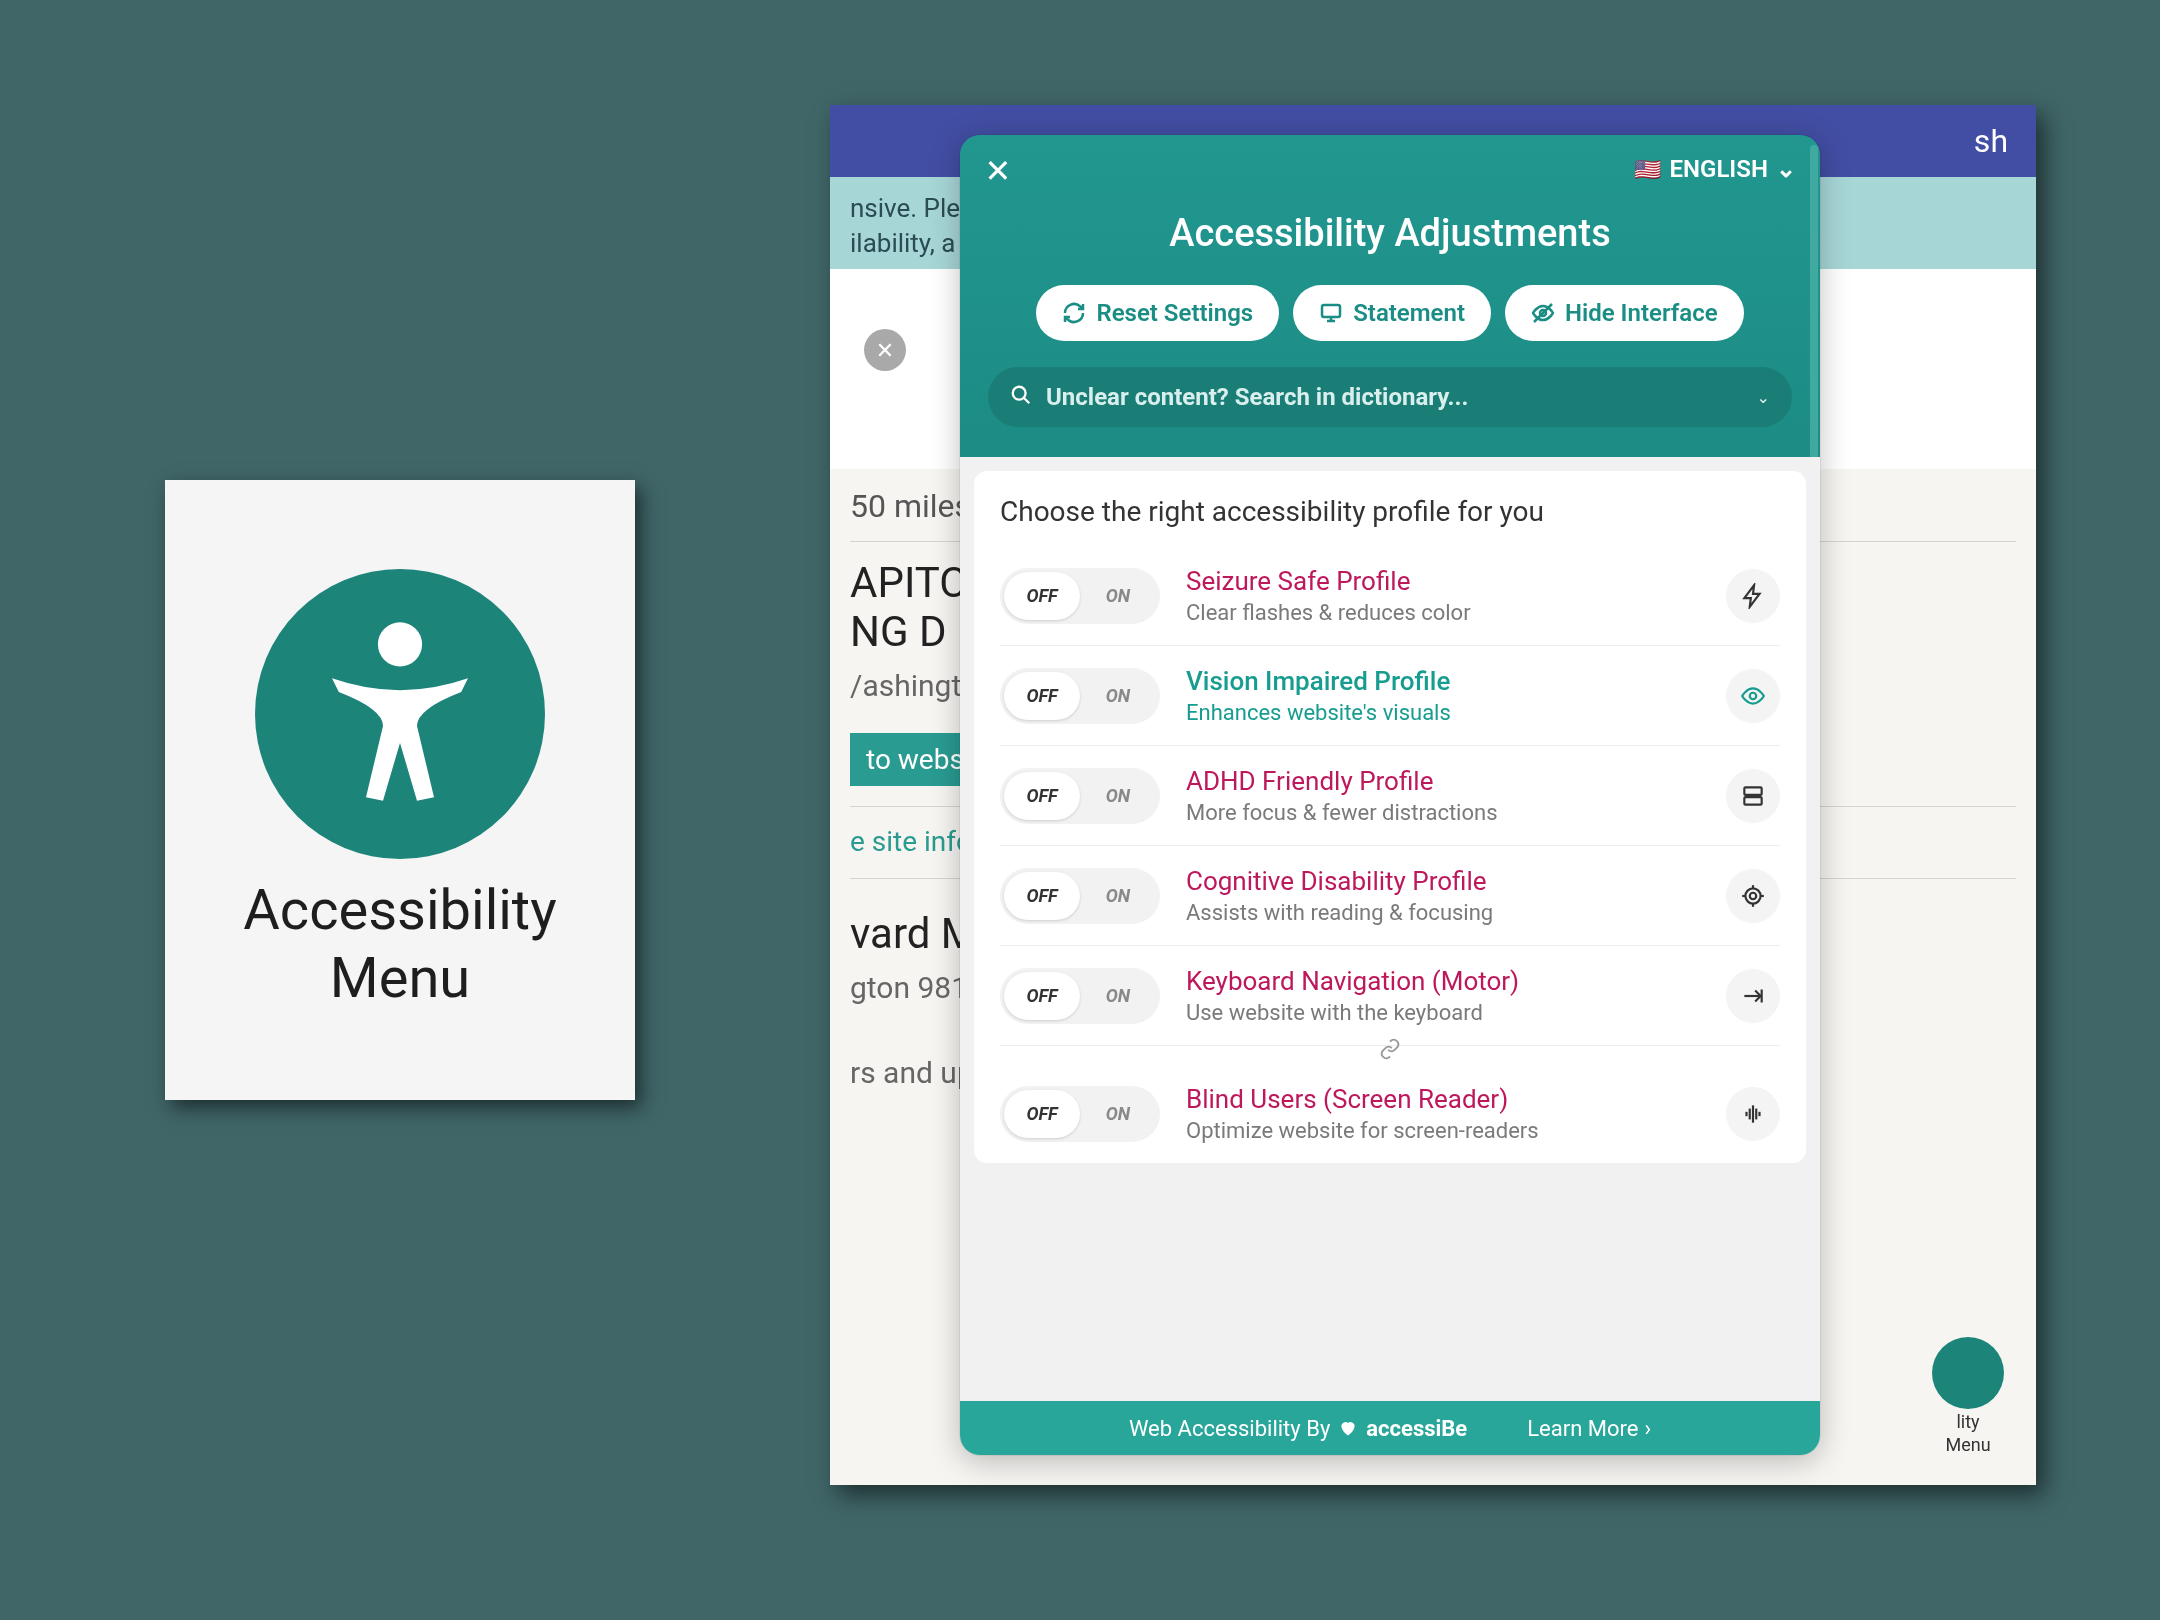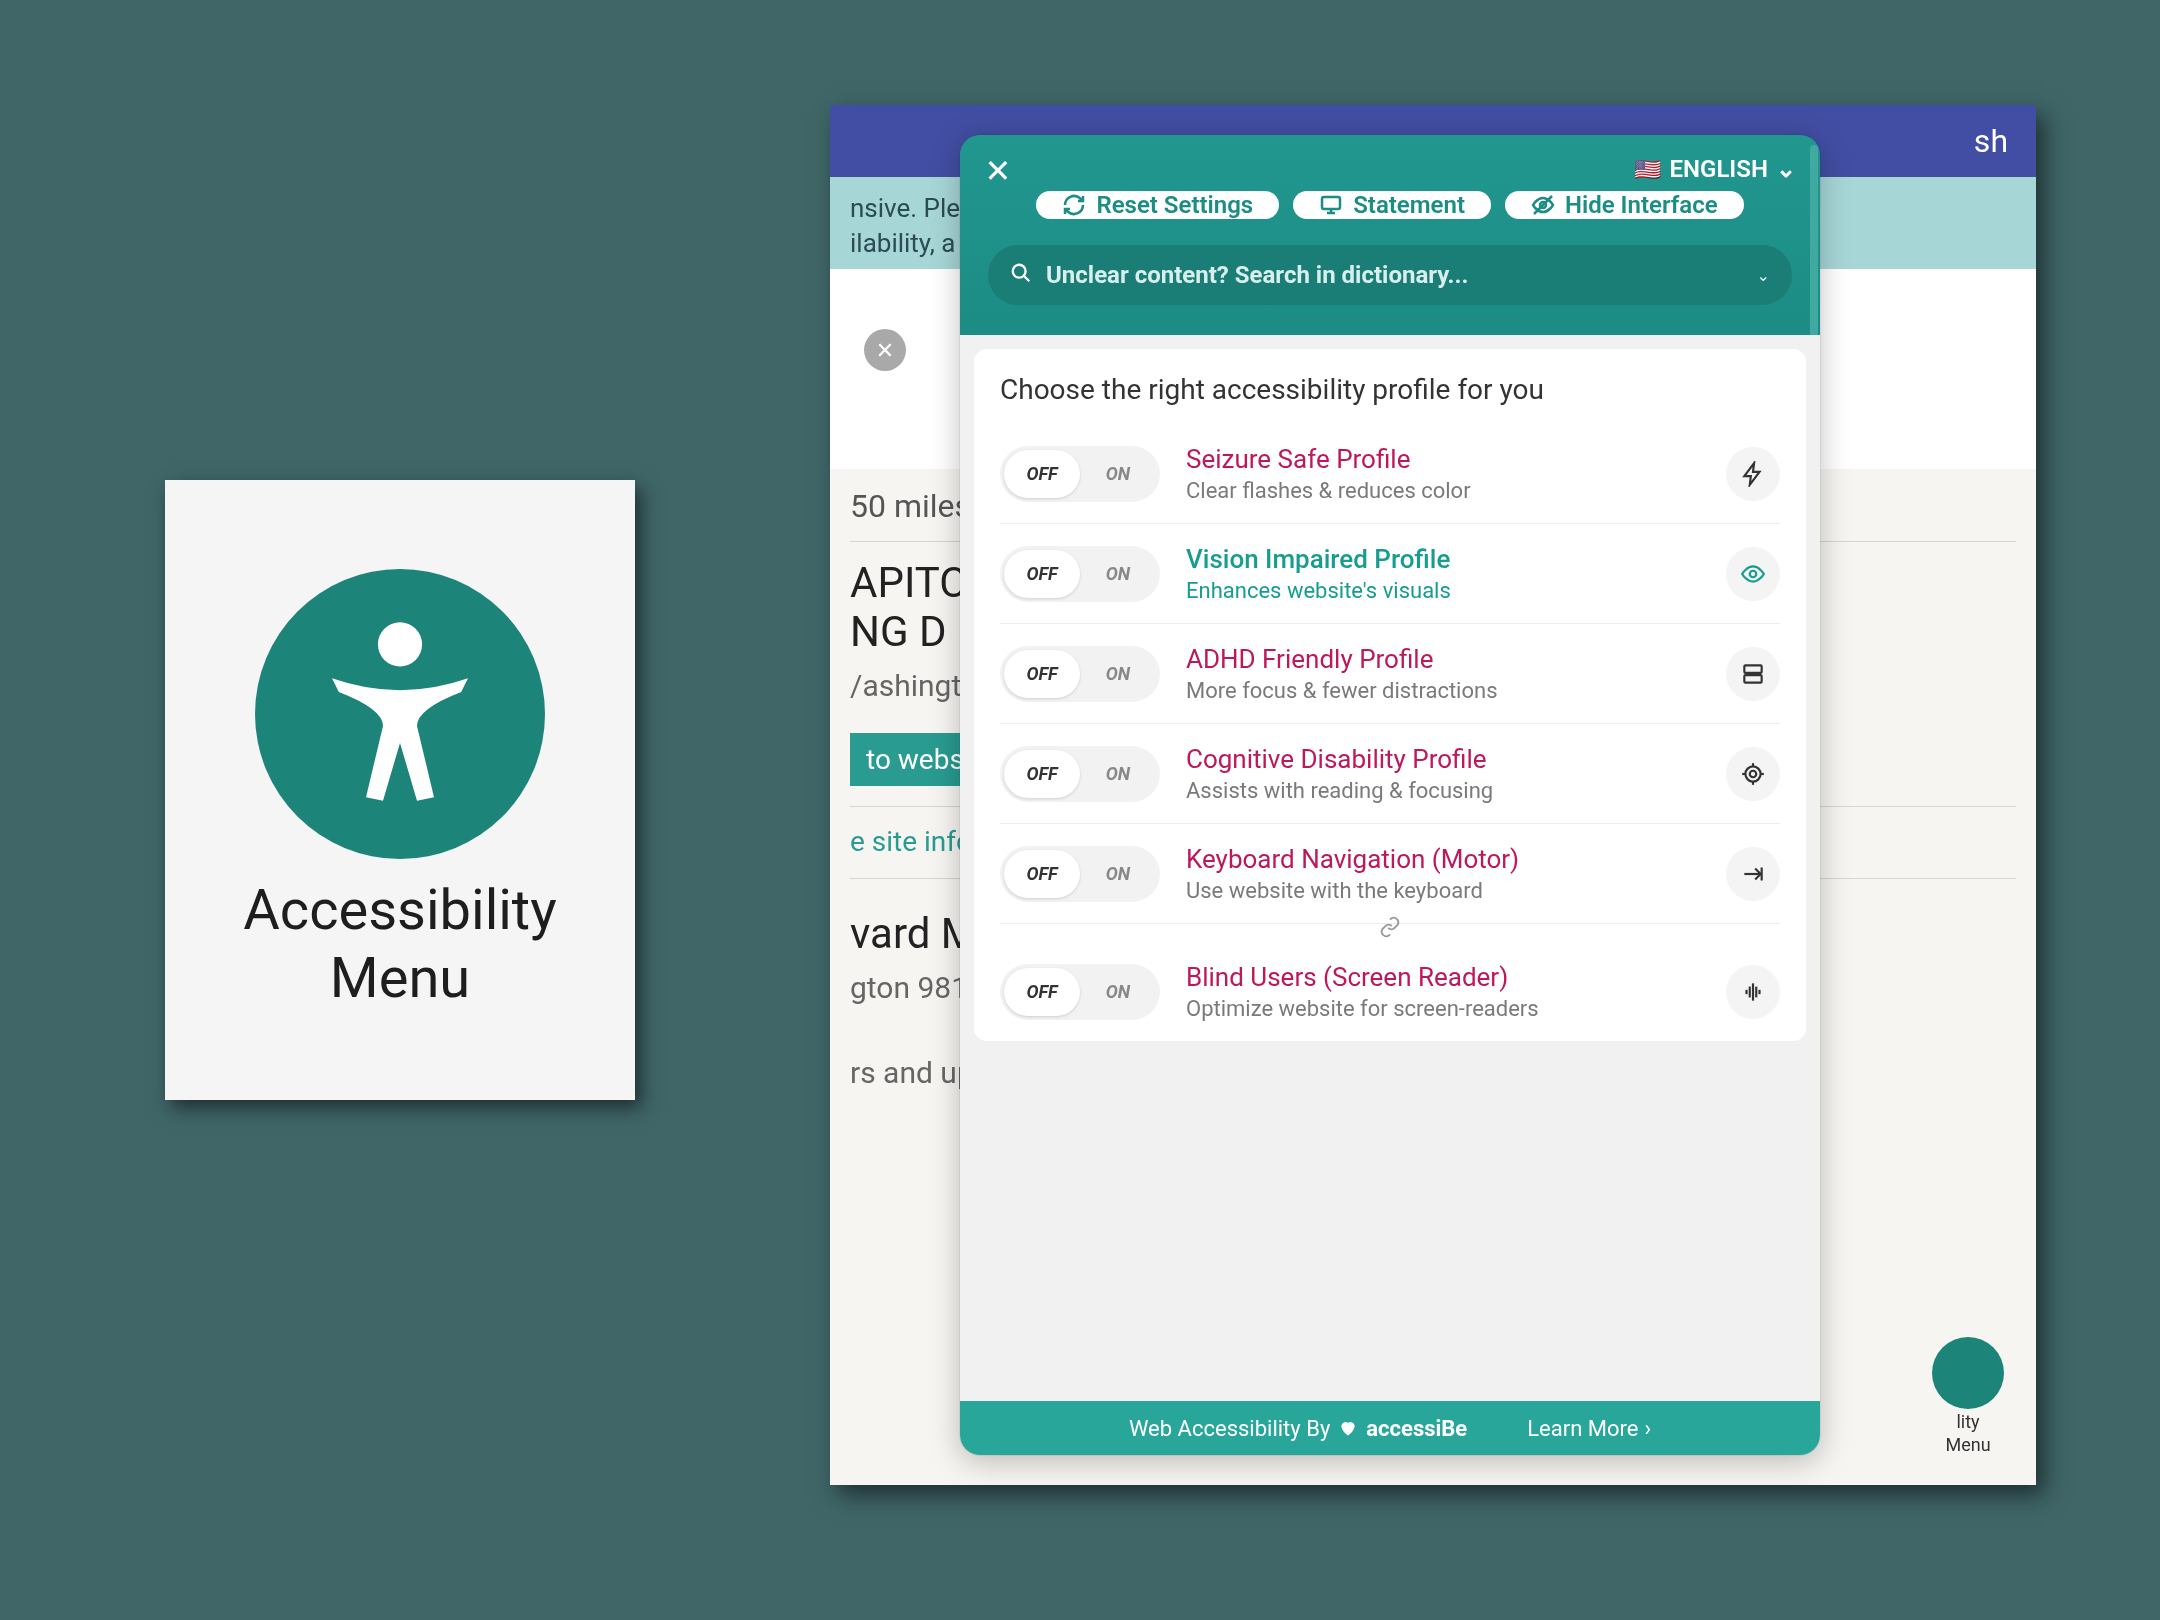--- a/index.html
+++ b/index.html
@@ -143,21 +143,21 @@
 }
 .modal-header .lang .flag { font-size: 22px; }
 .modal-header h1 {
   color: #fff; font-size: 38px; font-weight: 500; text-align:center; margin-top: 50px;
 }
 .modal-header .pill-row {
   display:flex; gap: 14px; justify-content:center; margin-top: 30px;
 }
 .modal-header .pill {
   background: #fff; color: #1a8d84; border-radius: 999px;
-  padding: 0 26px; font-size: 24px; font-weight: 600;
+  padding: 14px 26px; font-size: 24px; font-weight: 600;
   display:flex;align-items:center;gap:10px;cursor:pointer;
 }
 .modal-header .pill svg { width: 24px; height: 24px; }
 .modal-header .search-bar {
   background: #1a7e76; border-radius: 999px;
   margin-top: 26px;
   display:flex;align-items:center;
   padding: 16px 22px;
   color: #d8efed;
   position: relative;
@@ -289,20 +289,21 @@
   </div>
 
   <div class="modal">
     <div class="modal-header">
       <div class="close-x">✕</div>
       <div class="lang">
         <span class="flag">🇺🇸</span>
         <span>ENGLISH</span>
         <span>⌄</span>
       </div>
+      <h1>Accessibility Adjustments</h1>
 
       <div class="pill-row">
         <div class="pill">
           <svg viewBox="0 0 24 24" fill="none" stroke="currentColor" stroke-width="2.5">
               <path d="M3 12a9 9 0 0 1 15-6.7L21 8M21 12a9 9 0 0 1-15 6.7L3 16"></path>
               <path d="M21 3v5h-5M3 21v-5h5"></path>
             </svg>
           <span>Reset Settings</span>
         </div>
         <div class="pill">

